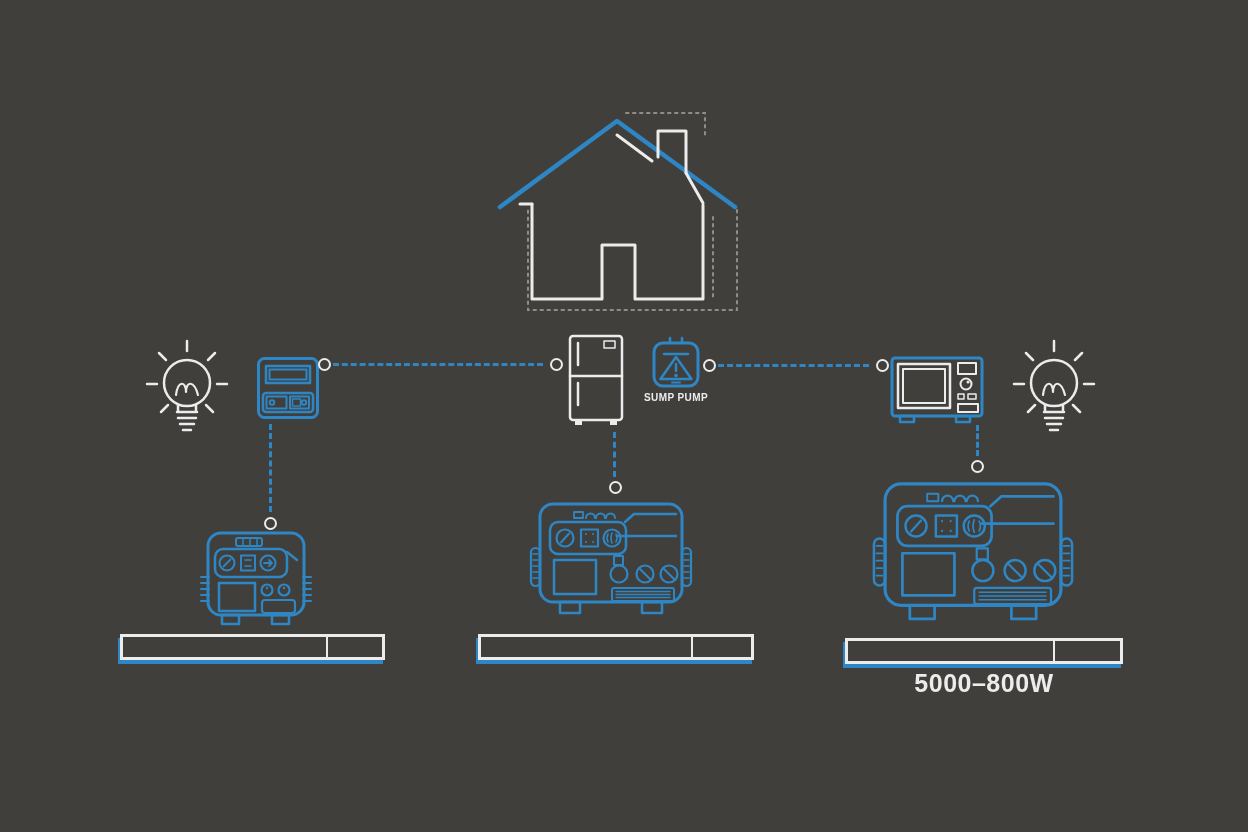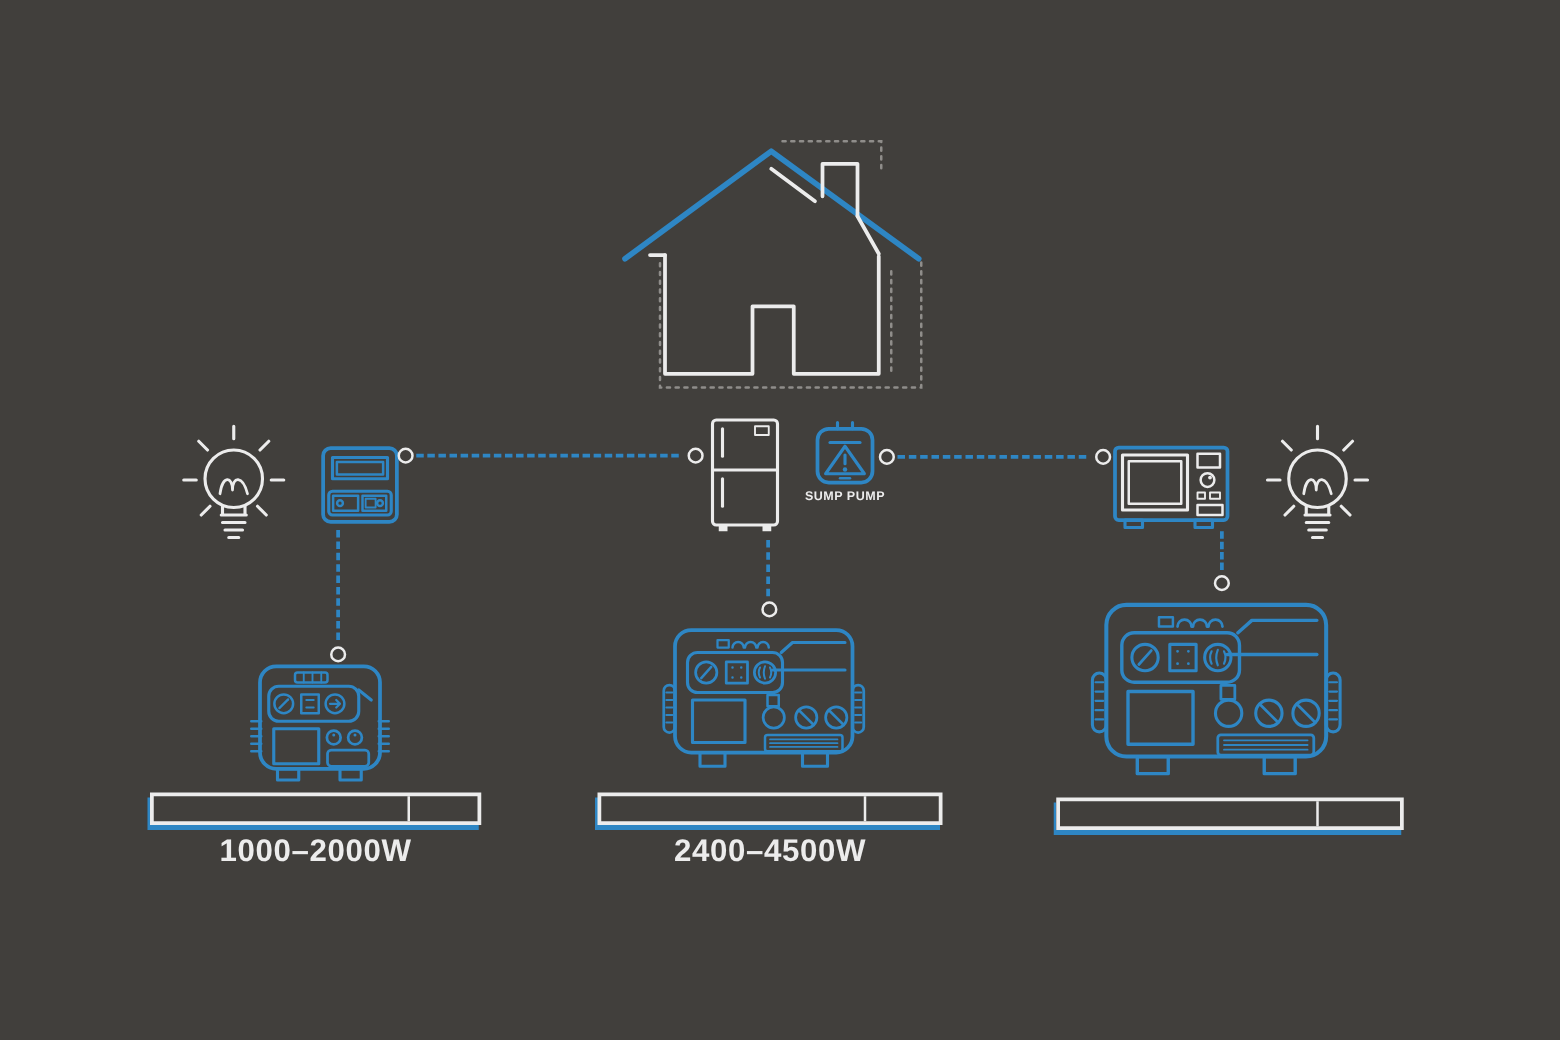--- a/index.html
+++ b/index.html
@@ -233,16 +233,15 @@
   <div class="abs platform" style="left:120px;top:634px;width:265px;height:26px">
     <div class="divider" style="left:203px"></div>
   </div>
   <div class="abs platform" style="left:478px;top:634px;width:276px;height:26px">
     <div class="divider" style="left:210px"></div>
   </div>
   <div class="abs platform" style="left:845px;top:638px;width:278px;height:26px">
     <div class="divider" style="left:205px"></div>
   </div>
 
-  <div class="abs wattage" style="left:120px;top:667px;width:265px">1000–2000W</div>
-  <div class="abs wattage" style="left:478px;top:667px;width:276px">2400–4500W</div>
+  <div class="abs wattage" style="left:845px;top:669px;width:278px">5000–800W</div>
 
 </div>
 
 </body></html>

